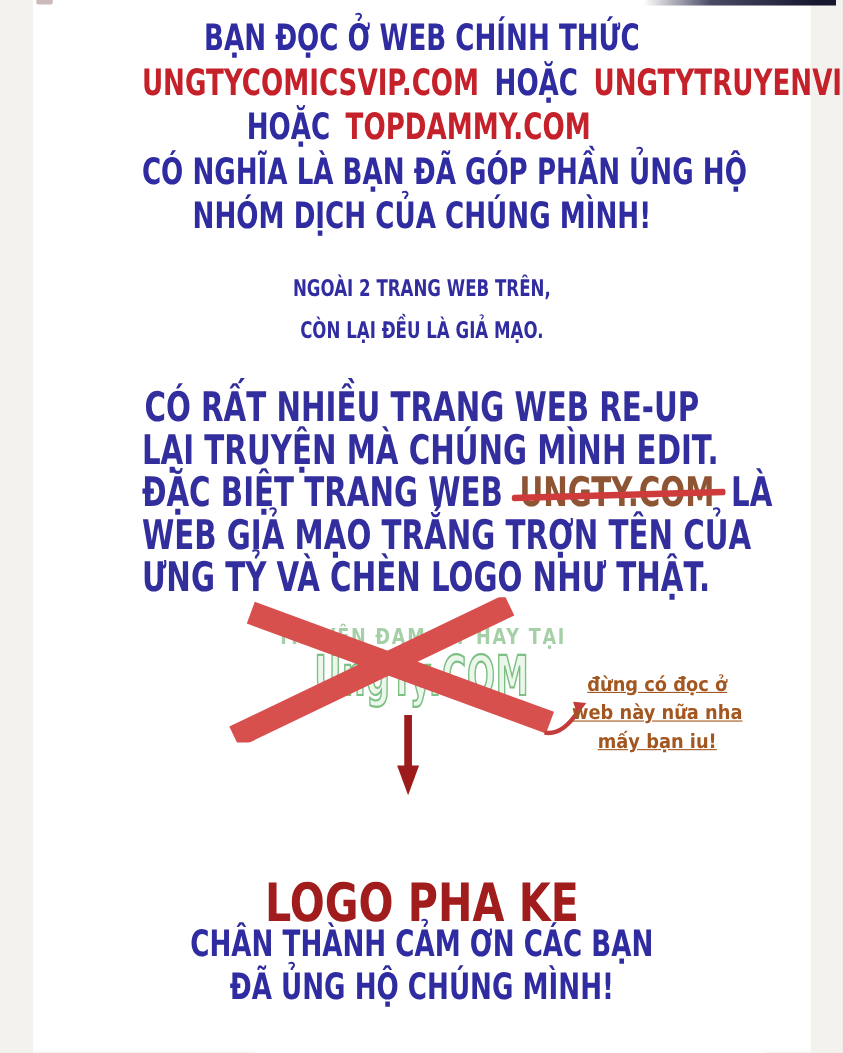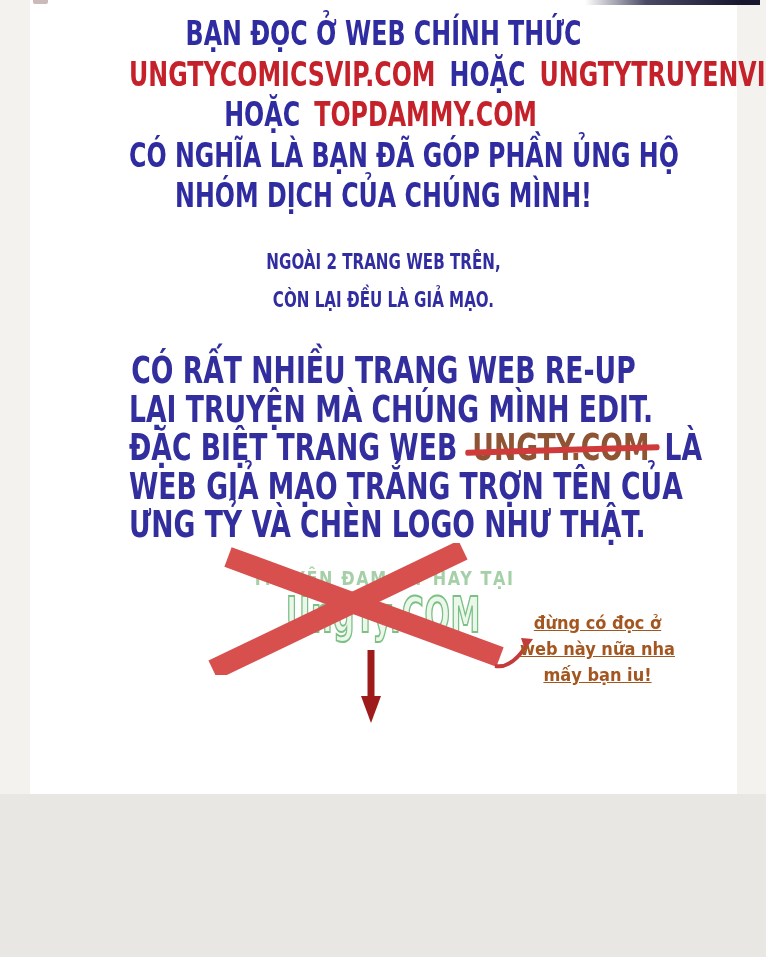--- a/index.html
+++ b/index.html
@@ -1,17 +1,17 @@
 <!DOCTYPE html>
 <html><head>
 <meta charset="utf-8">
 <style>
   html,body{margin:0;padding:0;background:#e8e7e4;}
   .canvas{
-    position:relative; width:766px; height:794px; margin:0 auto;
+    position:relative; width:766px; height:957px; margin:0 auto;
     background:#f3f2ef; overflow:hidden;
     font-family:"DejaVu Sans", sans-serif; font-weight:bold;
   }
   .page{position:absolute; left:30px; right:29px; top:0; bottom:0; background:#ffffff;}
   .topbar{position:absolute; top:0; left:585px; width:175px; height:5px;
     background:linear-gradient(to right, rgba(60,60,90,0), #4a4a66 35%, #16162e 90%, #16162e);}
   .topnotch{position:absolute; top:0; left:33px; width:15px; height:4px; background:#ccb9b9; border-radius:0 0 2px 2px;}
 
   .block{position:absolute; left:30px; right:29px; text-align:center;}
   .ln{transform:scaleX(0.72); transform-origin:50% 50%; white-space:nowrap;}
@@ -112,13 +112,17 @@
 
   <svg class="down-arrow" viewBox="0 0 22 78">
     <path d="M11 2 L11 52" stroke="#9e1b1b" stroke-width="7"></path>
     <polygon points="1,48 21,48 11,75" fill="#9e1b1b"></polygon>
   </svg>
 
   <div class="block fake-label">
     <div class="ln">LOGO PHA KE</div>
   </div>
 
+  <div class="block footer">
+    <div class="ln">CHÂN THÀNH CẢM ƠN CÁC BẠN</div>
+    <div class="ln">ĐÃ ỦNG HỘ CHÚNG MÌNH!</div>
+  </div>
 </div>
 
 </body></html>

